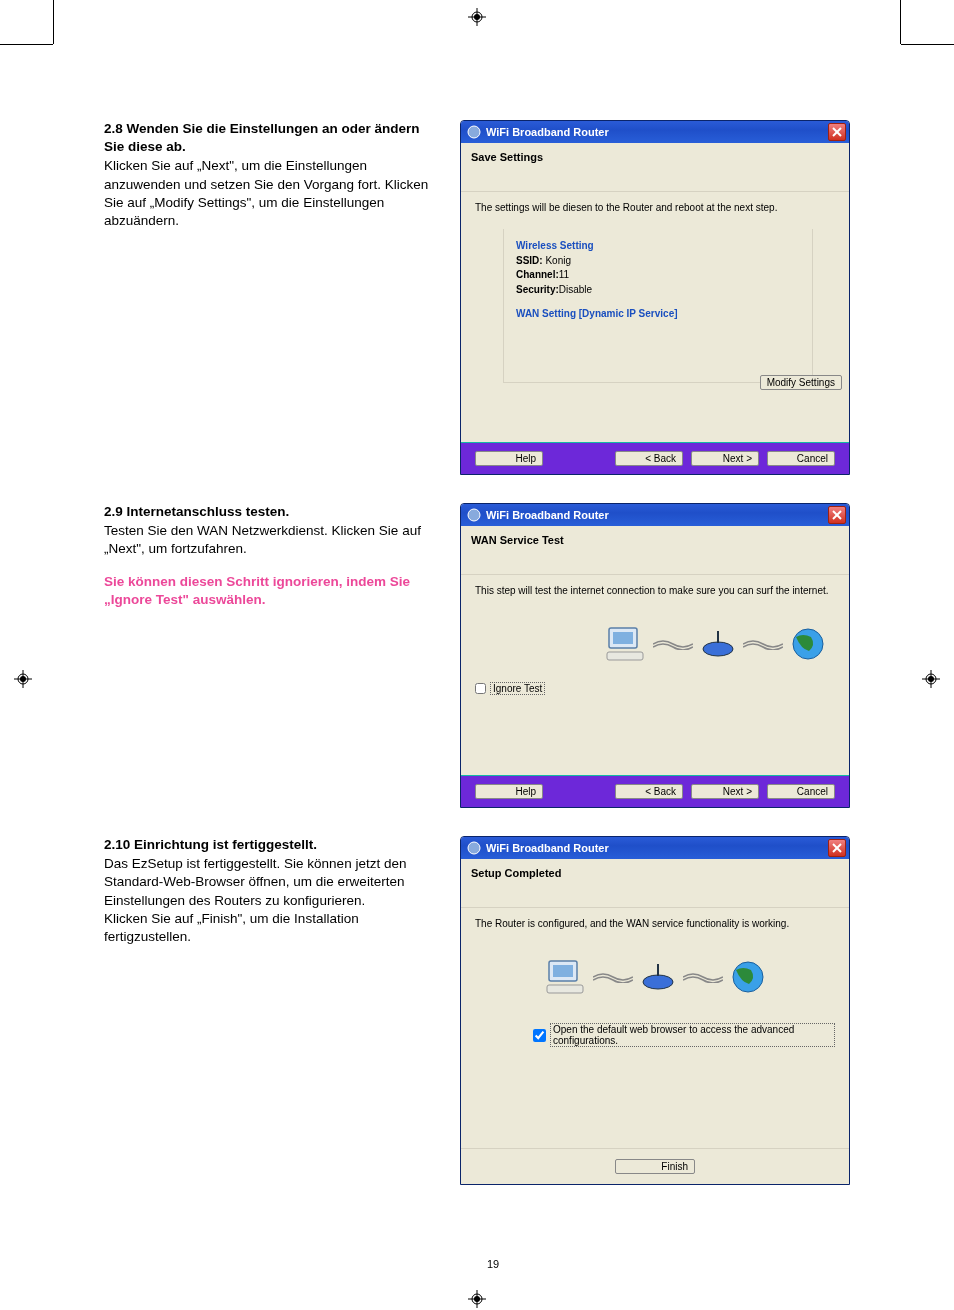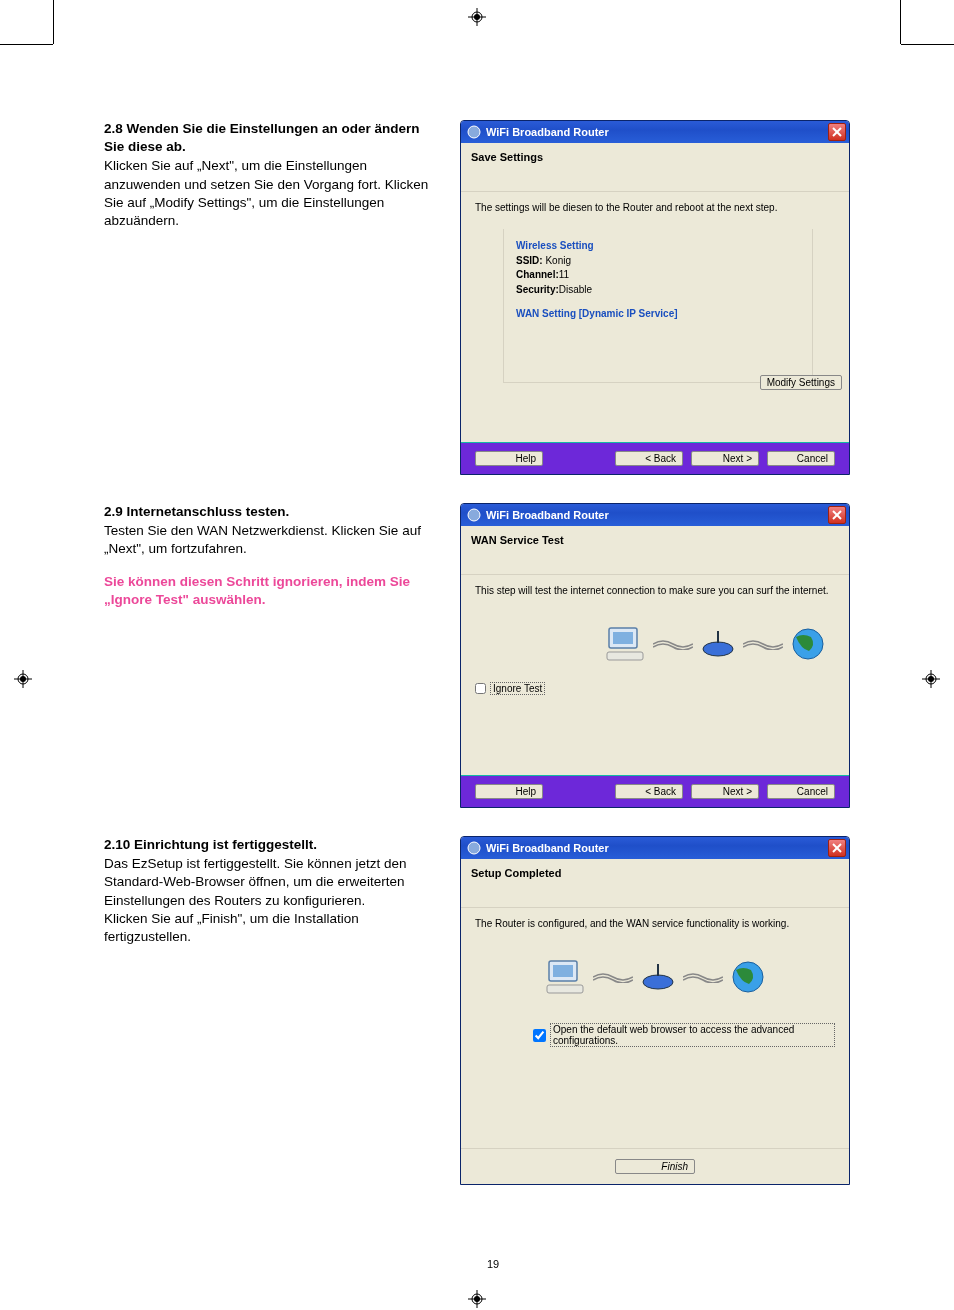--- a/index.html
+++ b/index.html
@@ -366,21 +366,21 @@
                 <path d="M5 10 Q12 6 20 10 Q25 18 18 24 Q10 22 5 10" fill="#2c8a3a"></path>
                 <ellipse cx="17" cy="17" rx="15" ry="15" fill="none" stroke="#1a5f9e"></ellipse>
               </svg>
           </div>
           <div class="cb-open-row">
             <input type="checkbox" checked="" style="">
             <span class="dotted-label">Open the default web browser to access the advanced configurations.</span>
           </div>
         </div>
         <div class="finish-row">
-          <button class="btn" style="min-width:80px;font-style:italic;">Finish</button>
+          <button class="btn" style="min-width:80px;">Finish</button>
         </div>
       </div>
     </div>
   </div>
 
 </div>
 
 <div class="page-number">19</div>
 
 </body></html>

